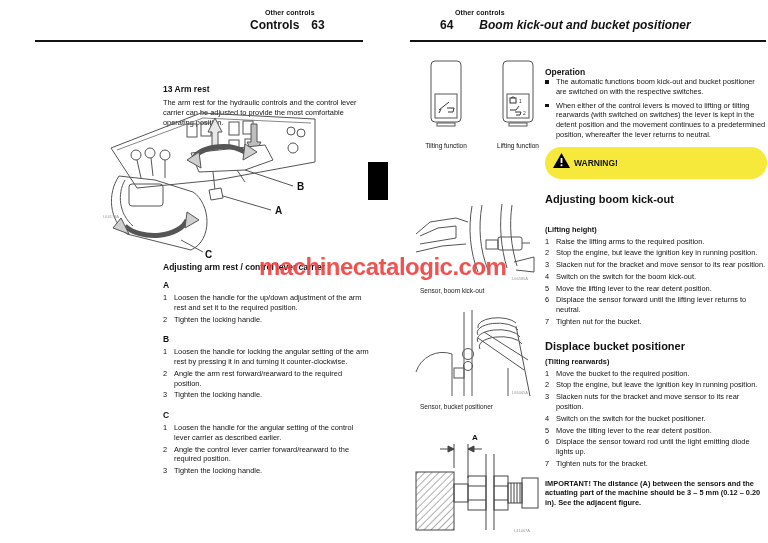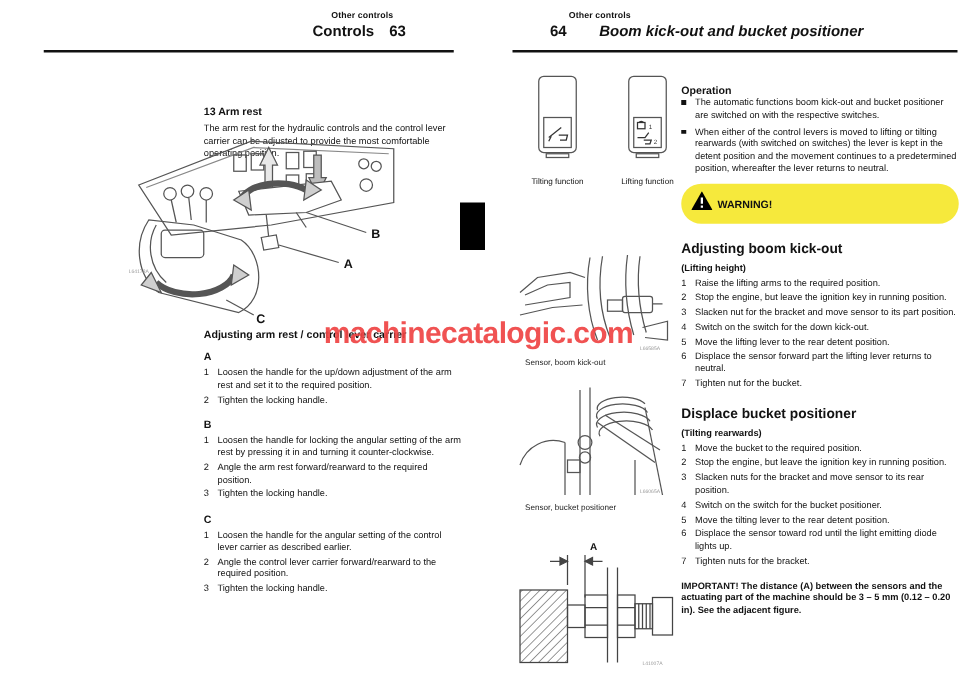--- a/index.html
+++ b/index.html
@@ -324,45 +324,45 @@
       <svg width="17" height="15" viewBox="0 0 17 15">
         <polygon points="8.5,0 17,15 0,15" fill="#000"></polygon>
         <rect x="7.6" y="5" width="1.8" height="5" fill="#fff"></rect>
         <rect x="7.6" y="11.4" width="1.8" height="1.8" fill="#fff"></rect>
       </svg>
       <span class="warn-title">WARNING!</span>
     </div>
   </div>
 
   <div class="h-med" style="margin-top:14px;">Adjusting boom kick-out</div>
-  <div class="sub-b" style="margin-top:5px;">(Lifting height)</div>
+  <div class="sub-b" style="margin-top:20px;">(Lifting height)</div>
   <div style="margin-top:3px;">
       <div class="step">
       <span class="num">1</span>
       <span class="txt">Raise the lifting arms to the required position.</span>
     </div>
       <div class="step">
       <span class="num">2</span>
       <span class="txt">Stop the engine, but leave the ignition key in running position.</span>
     </div>
       <div class="step">
       <span class="num">3</span>
-      <span class="txt">Slacken nut for the bracket and move sensor to its part position.</span>
+      <span class="txt">Slacken nut for the bracket and move sensor to its rear position.</span>
     </div>
       <div class="step">
       <span class="num">4</span>
-      <span class="txt">Switch on the switch for the down kick-out.</span>
+      <span class="txt">Switch on the switch for the boom kick-out.</span>
     </div>
       <div class="step">
       <span class="num">5</span>
       <span class="txt">Move the lifting lever to the rear detent position.</span>
     </div>
       <div class="step">
       <span class="num">6</span>
-      <span class="txt">Displace the sensor forward part the lifting lever returns to neutral.</span>
+      <span class="txt">Displace the sensor forward until the lifting lever returns to neutral.</span>
     </div>
       <div class="step">
       <span class="num">7</span>
       <span class="txt">Tighten nut for the bucket.</span>
     </div>
     </div>
 
   <div class="h-med" style="margin-top:13px;">Displace bucket positioner</div>
   <div class="sub-b" style="margin-top:5px;">(Tilting rearwards)</div>
   <div style="margin-top:3px;">

